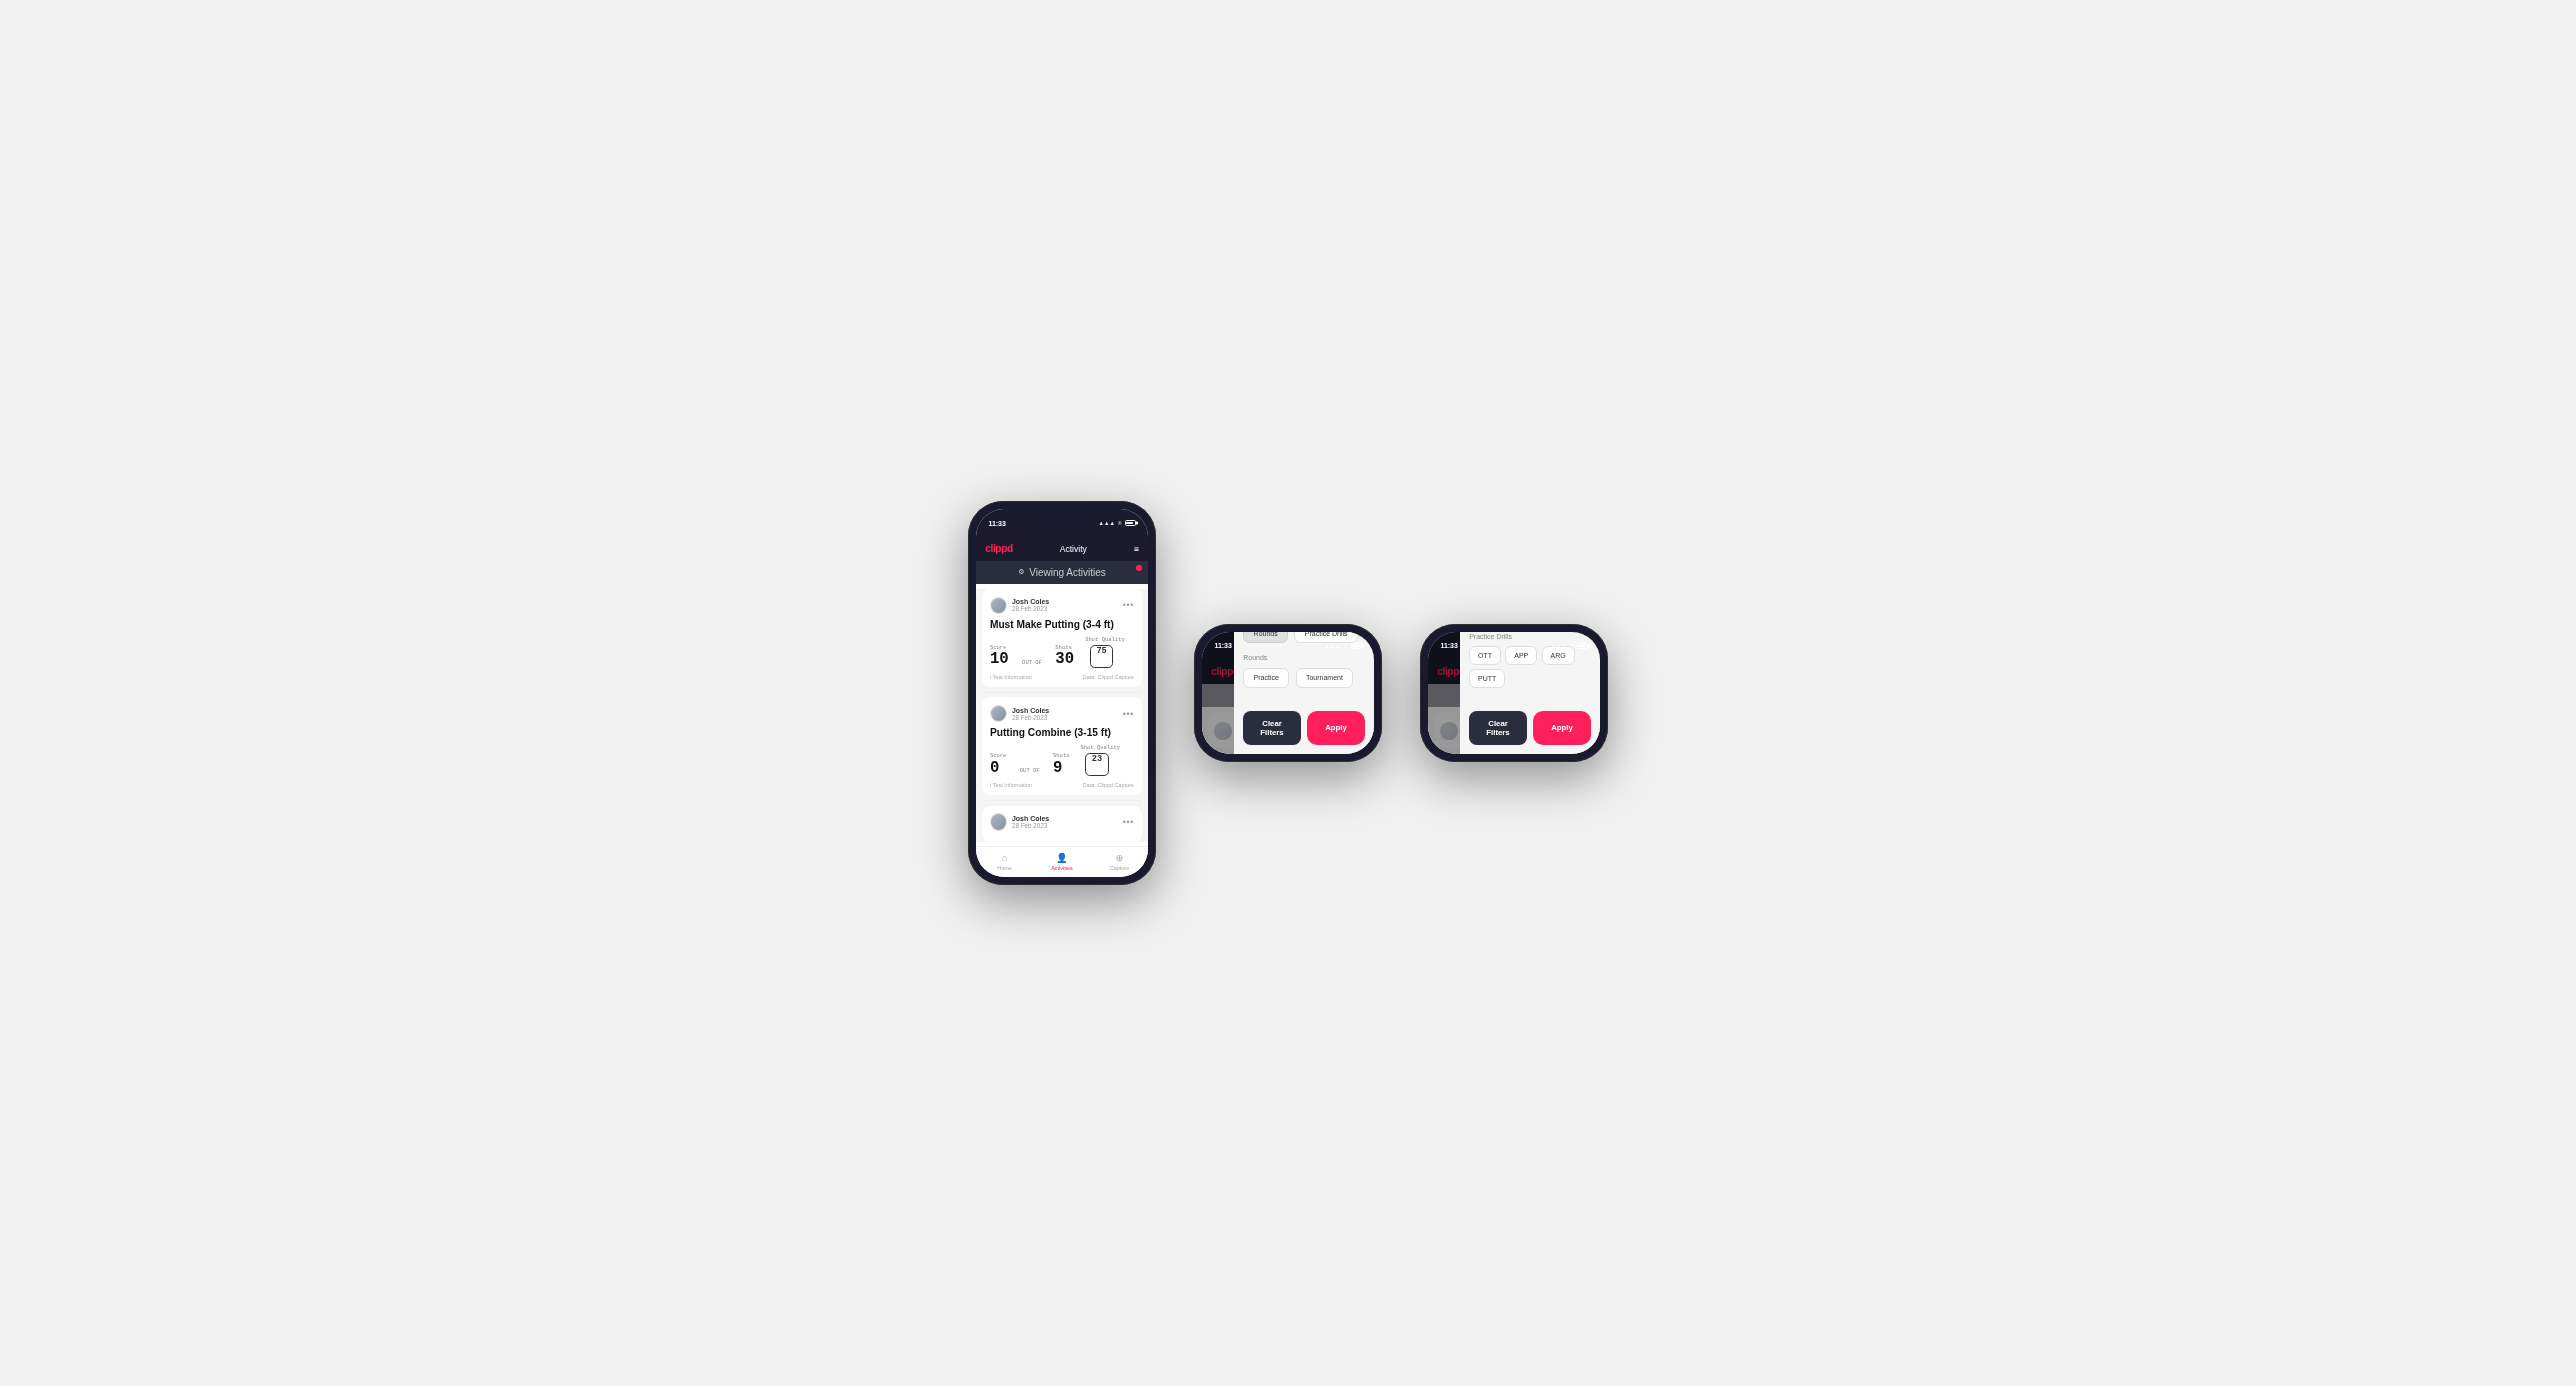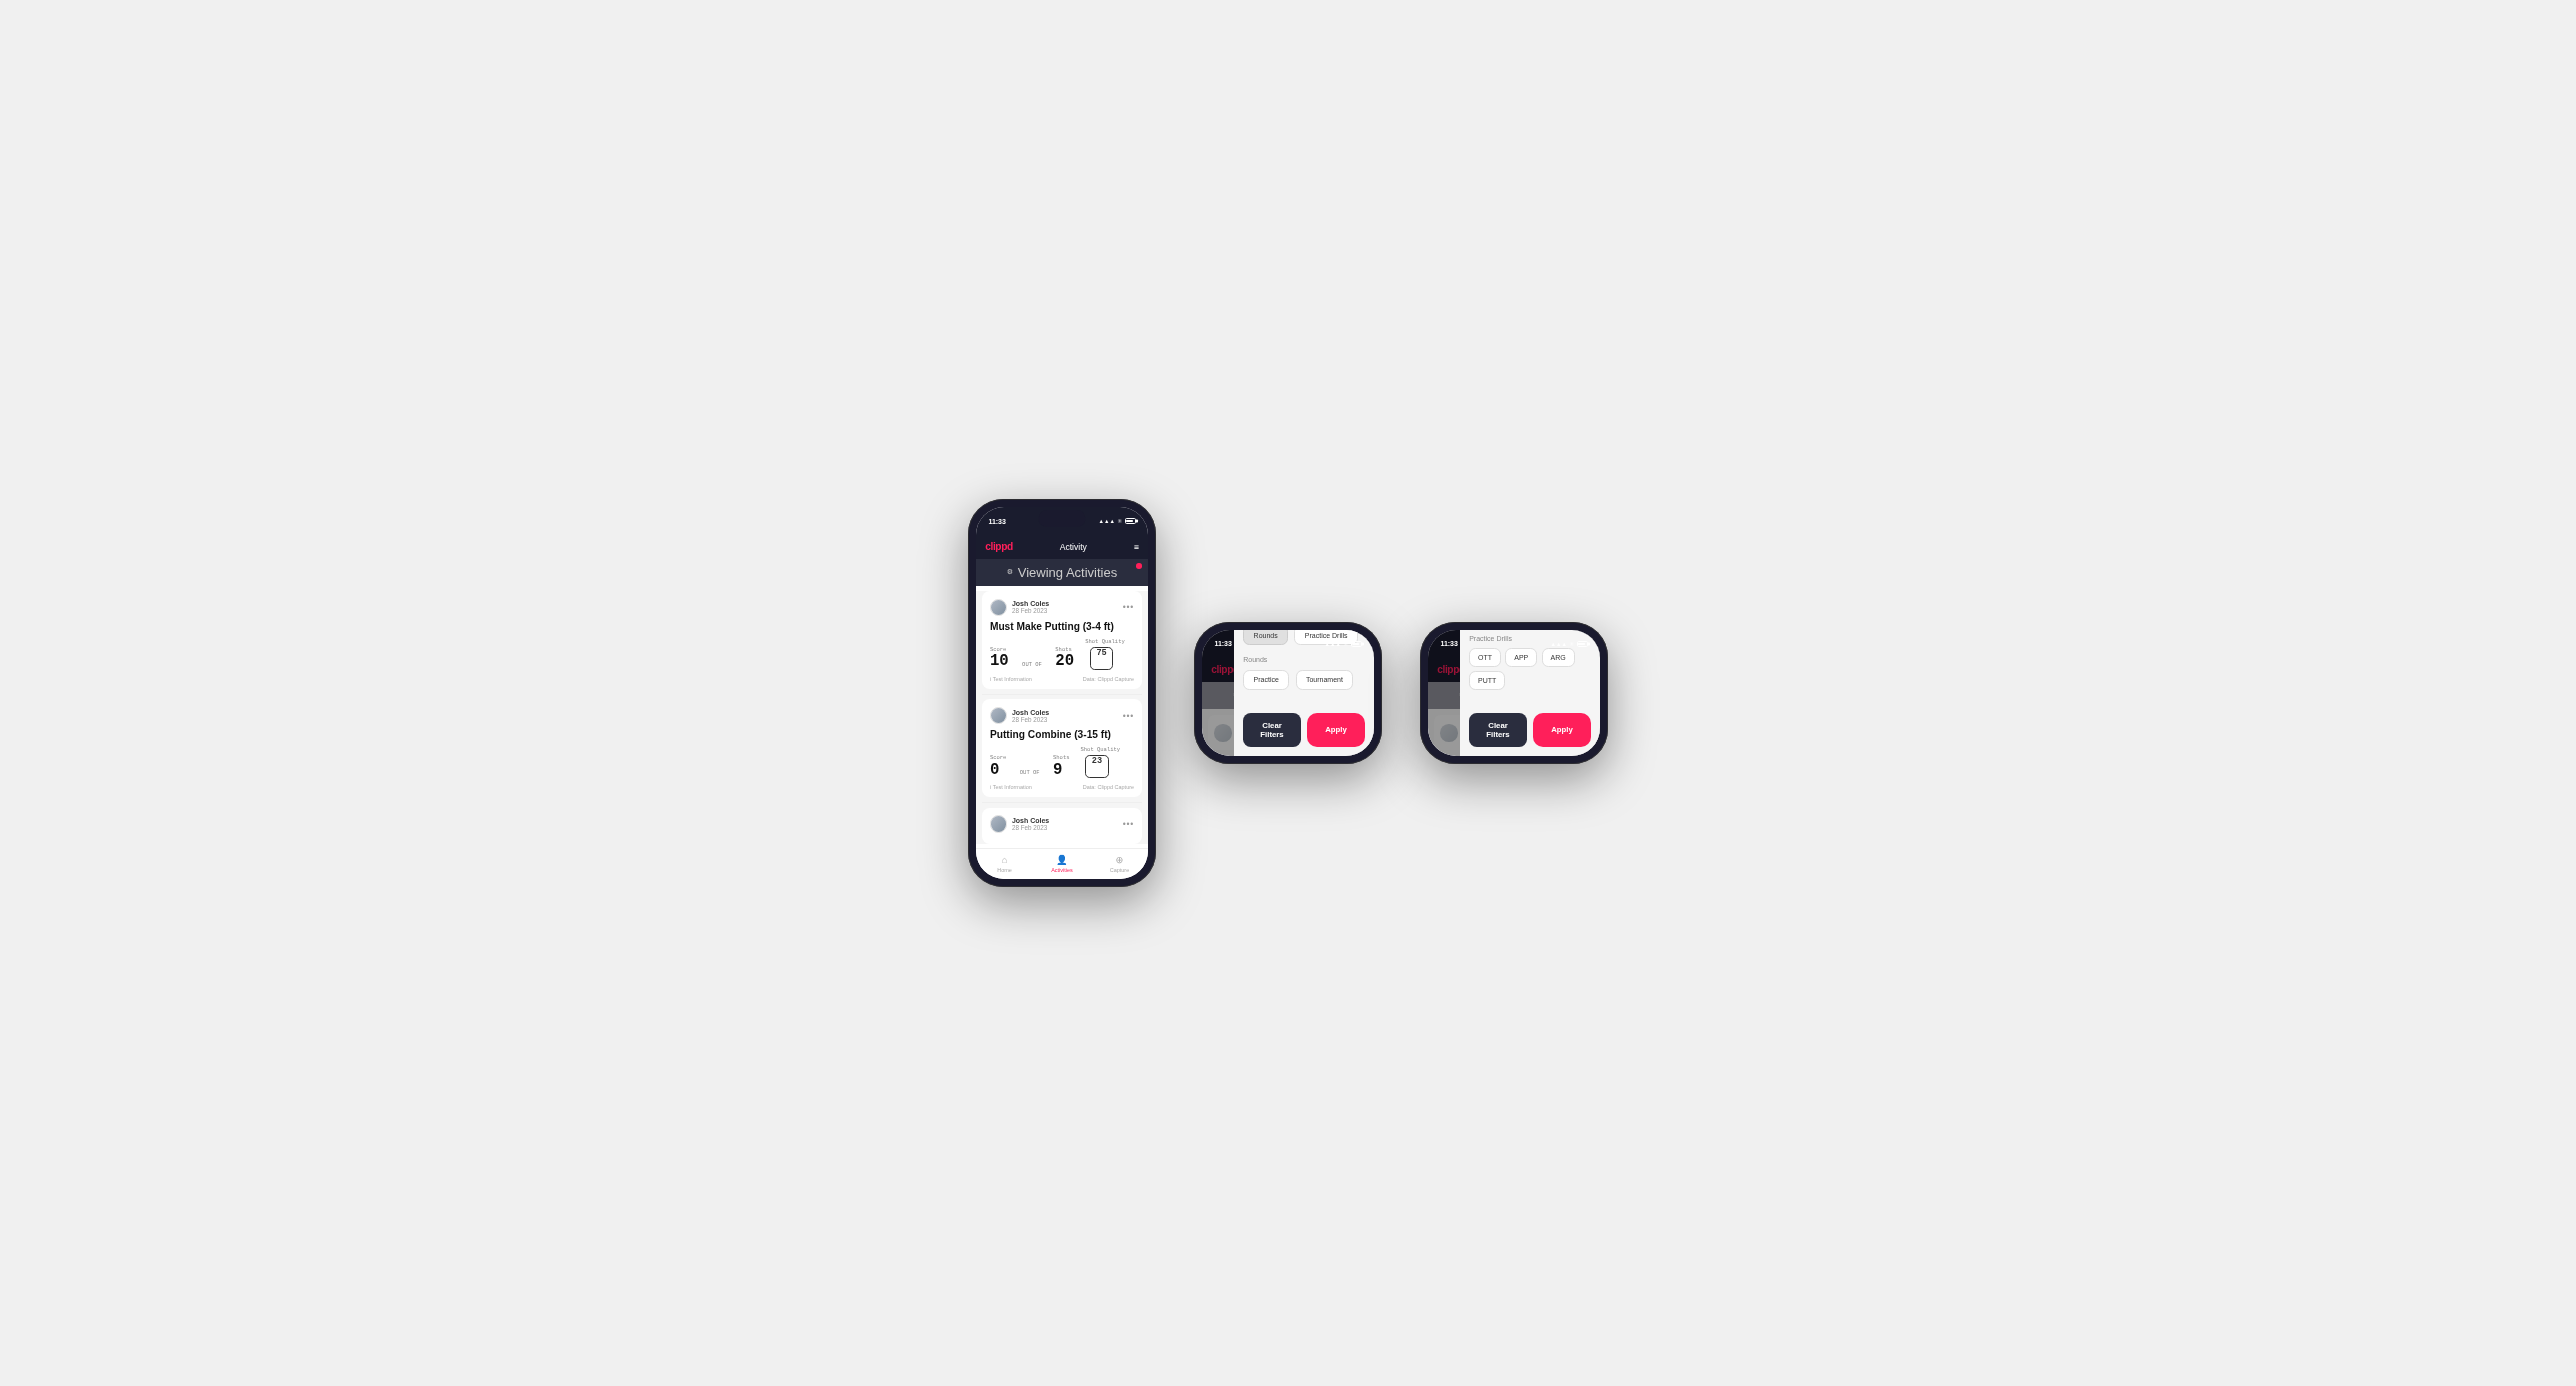--- a/index.html
+++ b/index.html
@@ -124,21 +124,21 @@
     .viewing-bar {
       background: #2a2d3e;
       padding: 6.3px 9.4px;
       display: flex;
       align-items: center;
       justify-content: center;
       gap: 4.7px;
       position: relative;
     }
     .viewing-bar-text {
-      font-size: 13px;
+      font-size: 10px;
       color: #ccc;
     }
     .red-dot {
       position: absolute;
       right: 6.3px;
       top: 4.7px;
       width: 5.5px;
       height: 5.5px;
       background: #ff1f5a;
       border-radius: 50%;
@@ -432,21 +432,21 @@
           </div>
           <div class="card-title">Must Make Putting (3-4 ft)</div>
           <div class="stats-row">
             <div>
               <span class="stat-label">Score</span>
               <span class="stat-value">10</span>
             </div>
             <span class="stat-out-of">OUT OF</span>
             <div>
               <span class="stat-label">Shots</span>
-              <span class="stat-value">20</span>
+              <span class="stat-value">30</span>
             </div>
             <div>
               <span class="stat-label">Shot Quality</span>
               <div class="shot-quality-badge">
                 <span>75</span>
               </div>
             </div>
           </div>
           <div class="card-footer">
             <span class="card-footer-text">ℹ <span>Test Information</span></span>

